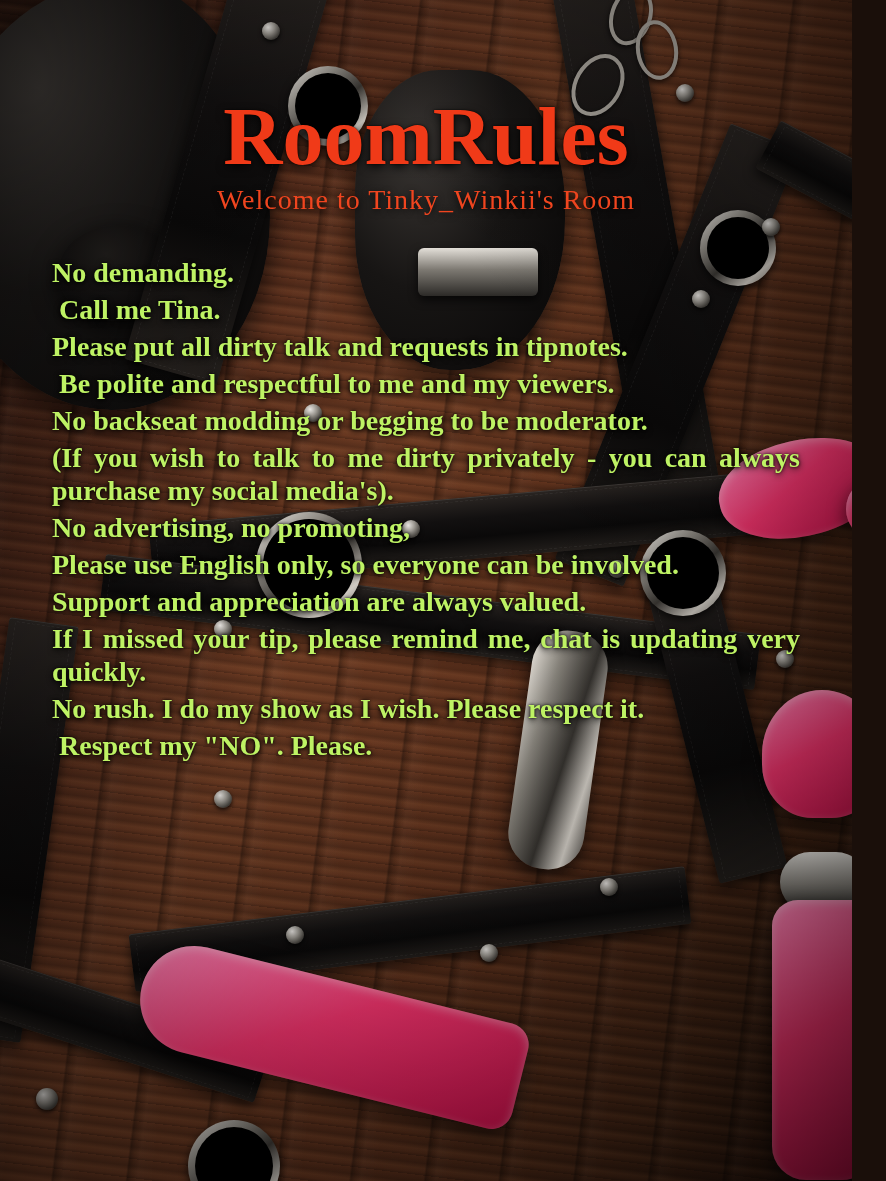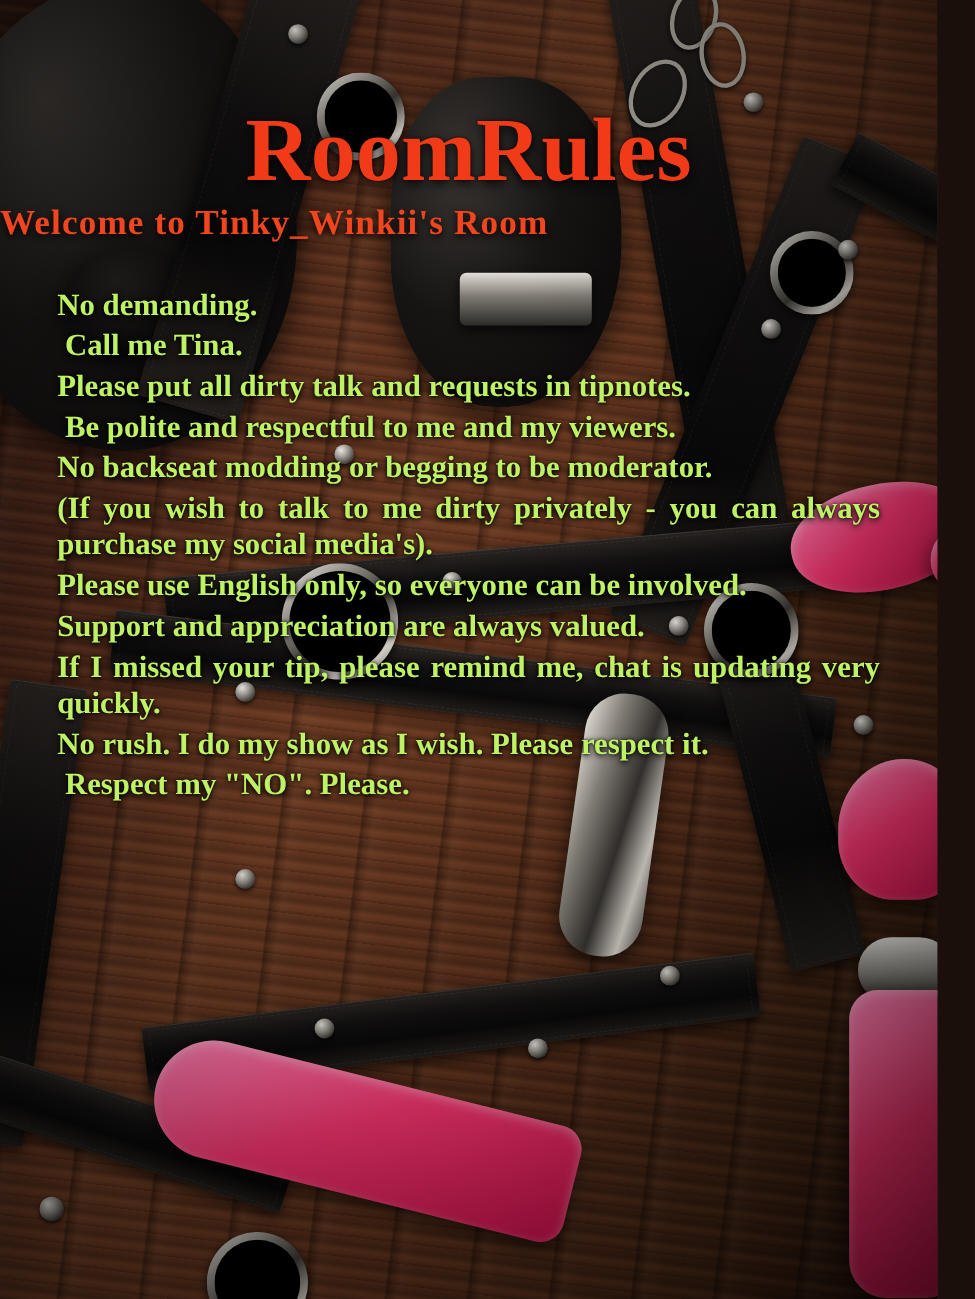--- a/index.html
+++ b/index.html
@@ -99,25 +99,25 @@
     margin: 98px 0 0 0;
     font-family: "Liberation Serif", serif;
     font-weight: bold;
     font-size: 82px;
     line-height: 0.95;
     letter-spacing: 0px;
     color: #f03a18;
     text-shadow: 0 3px 10px rgba(0,0,0,0.85), 0 0 2px rgba(0,0,0,0.9);
   }
   .subtitle {
-    text-align: left;
+    text-align: center;
     margin: 8px 0 0 0;
     font-family: "Liberation Serif", serif;
-    font-weight: bold;
-    font-size: 32px;
+    font-weight: normal;
+    font-size: 28px;
     letter-spacing: 1px;
     color: #f0451f;
     text-shadow: 0 2px 7px rgba(0,0,0,0.9);
   }
   .rules {
     margin: 40px 52px 0 52px;
     list-style: none;
     padding: 0;
   }
   .rule {
@@ -201,20 +201,21 @@
     </div>
     <div class="subtitle">Welcome to Tinky_Winkii's Room</div>
 
     <ul class="rules">
       <li class="rule">No demanding.</li>
       <li class="rule indent">Call me Tina.</li>
       <li class="rule">Please put all dirty talk and requests in tipnotes.</li>
       <li class="rule indent">Be polite and respectful to me and my viewers.</li>
       <li class="rule">No backseat modding or begging to be moderator.</li>
       <li class="rule">(If you wish to talk to me dirty privately - you can always purchase my social media's).</li>
+      <li class="rule">No advertising, no promoting,</li>
       <li class="rule">Please use English only, so everyone can be involved.</li>
       <li class="rule">Support and appreciation are always valued.</li>
       <li class="rule">If I missed your tip, please remind me, chat is updating very quickly.</li>
       <li class="rule">No rush. I do my show as I wish. Please respect it.</li>
       <li class="rule indent">Respect my "NO". Please.</li>
     </ul>
   </div>
 </div>
 
 </body></html>

